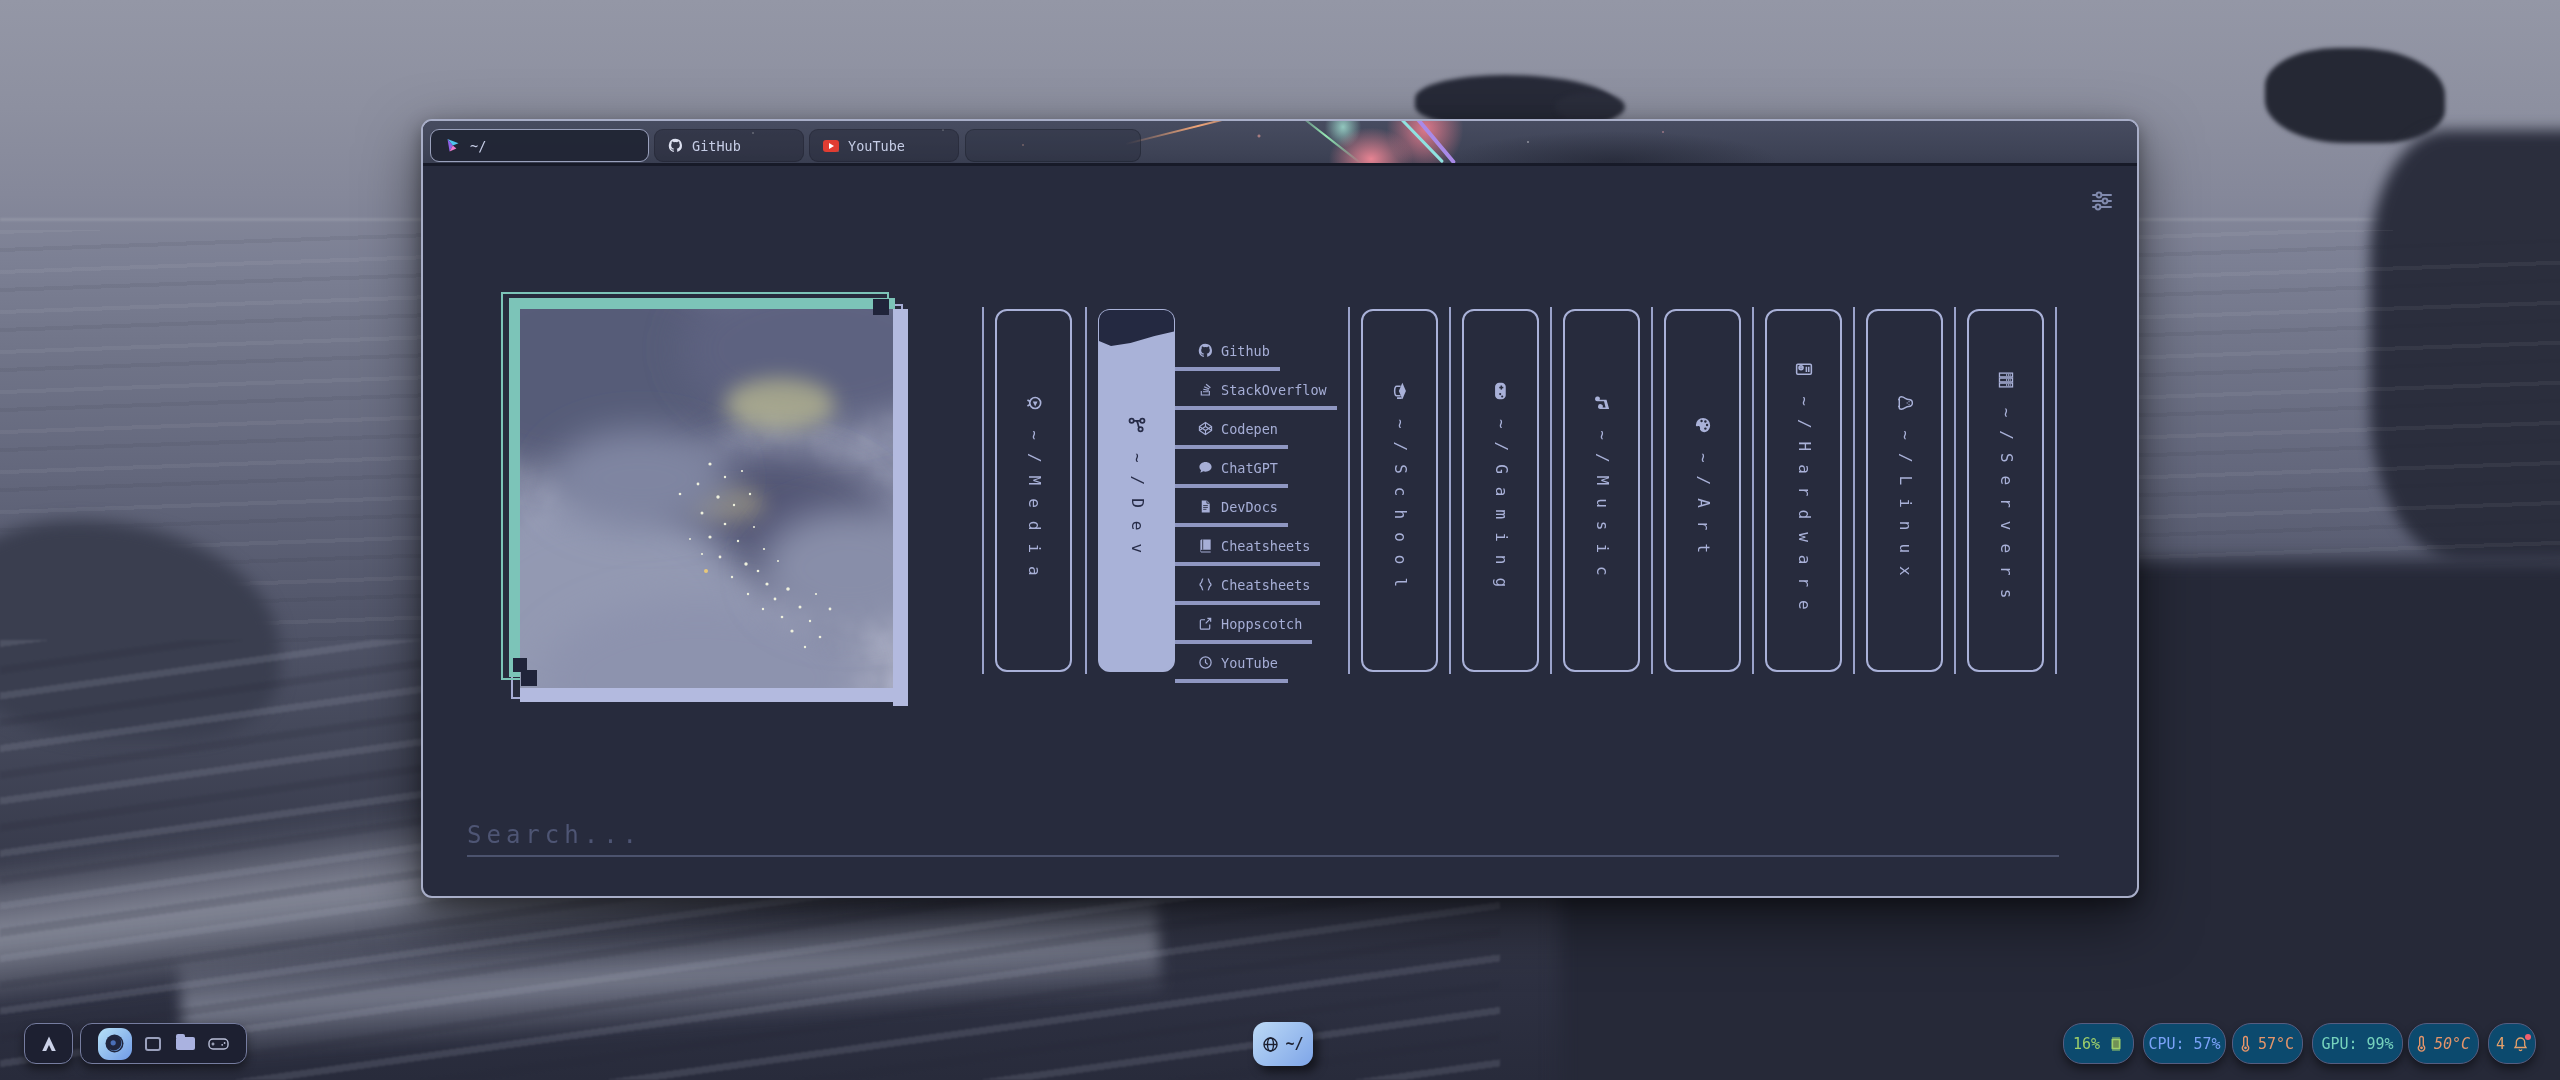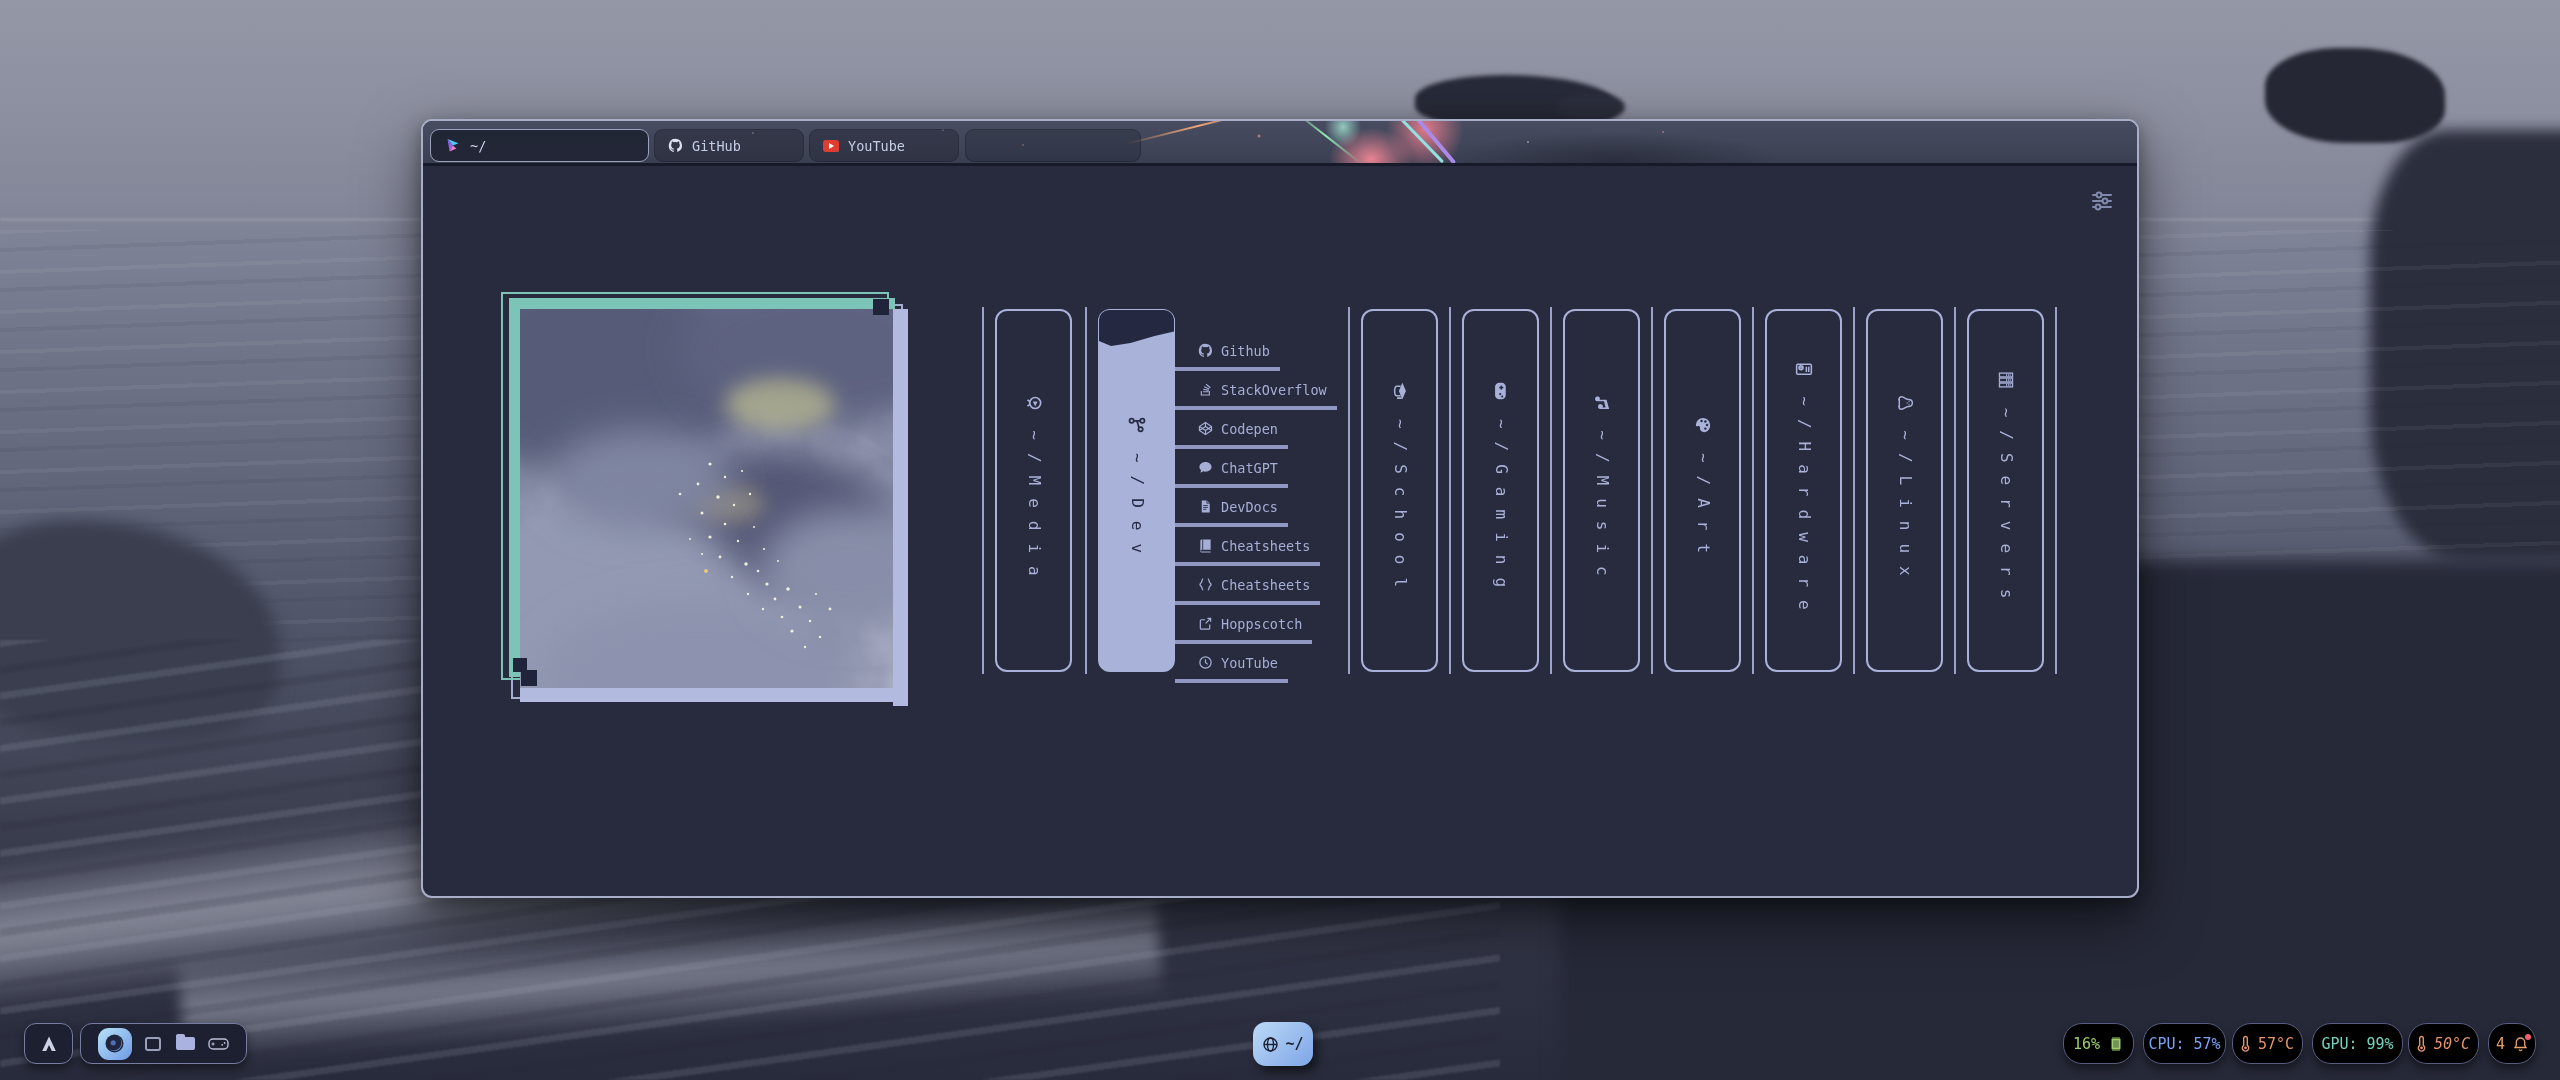--- a/index.html
+++ b/index.html
@@ -113,21 +113,21 @@
   .ff-active { width:34px; height:32px; border-radius:11px; background:linear-gradient(135deg,#b7e2f7,#6f9ae6);
     display:flex; align-items:center; justify-content:center; }
   .win-outline { width:16px; height:14px; border:2px solid #9aa0bc; border-radius:3px; }
   .folder-ico { position:relative; width:19px; height:13px; background:#aab2e0; border-radius:2px; }
   .folder-ico::before { content:""; position:absolute; left:0; top:-3px; width:9px; height:4px; background:#aab2e0; border-radius:2px 2px 0 0; }
 
   .center-btn { position:absolute; left:1253px; top:1022px; width:60px; height:44px; border-radius:13px;
     background:linear-gradient(135deg,#bcdaf6,#7ea5e8); box-shadow:5px 6px 10px rgba(0,0,0,.5);
     display:flex; align-items:center; justify-content:center; gap:6px; color:#1c2030; font-size:15px; font-weight:bold; }
 
-  .module { position:absolute; top:1023px; height:41px; background:#000000; border:1.5px solid #565d80;
+  .module { position:absolute; top:1023px; height:41px; background:#0c4a6e; border:1.5px solid #565d80;
     border-radius:19px; box-shadow:0 5px 10px rgba(0,0,0,.45);
     display:flex; align-items:center; justify-content:center; gap:8px; font-size:15px; }
   .m-ram  { left:2063px; width:71px; color:#9ece6a; }
   .m-cpu  { left:2143px; width:83px; color:#7aa2f7; }
   .m-ct   { left:2232px; width:71px; color:#e5956a; }
   .m-gpu  { left:2312px; width:91px; color:#76d3bd; }
   .m-gt   { left:2408px; width:71px; color:#e5956a;font-style:italic; }
   .m-bell { left:2488px; width:48px; color:#e5a06a; }
   .bell-wrap { position:relative; width:15px; height:16px; }
   .bell-dot { position:absolute; right:-3px; top:-2px; width:6px; height:6px; border-radius:50%; background:#f25f6e; }
@@ -483,20 +483,23 @@
     <div class="dlink">
       <span class="licon">
         <svg width="15" height="15" viewBox="0 0 16 16" fill="none" stroke="currentColor" stroke-width="1.3">
             <circle cx="8" cy="8" r="6"></circle>
             <path d="M8 4.5V8l2.3 2"></path>
           </svg></span>
       <span>YouTube</span>
     </div>
   </div>
 
+  <div class="search-row">
+    <input type="text" placeholder="Search..." style="">
+  </div>
 </div>
 
 <div class="pill launcher">
   <span>
     <svg width="20" height="20" viewBox="0 0 20 20" fill="#ccd2e8">
       <path d="M10 2.5 16.8 17h-4l-2.8-6-2.8 6h-4z"></path>
     </svg>
   </span>
 </div>
 

